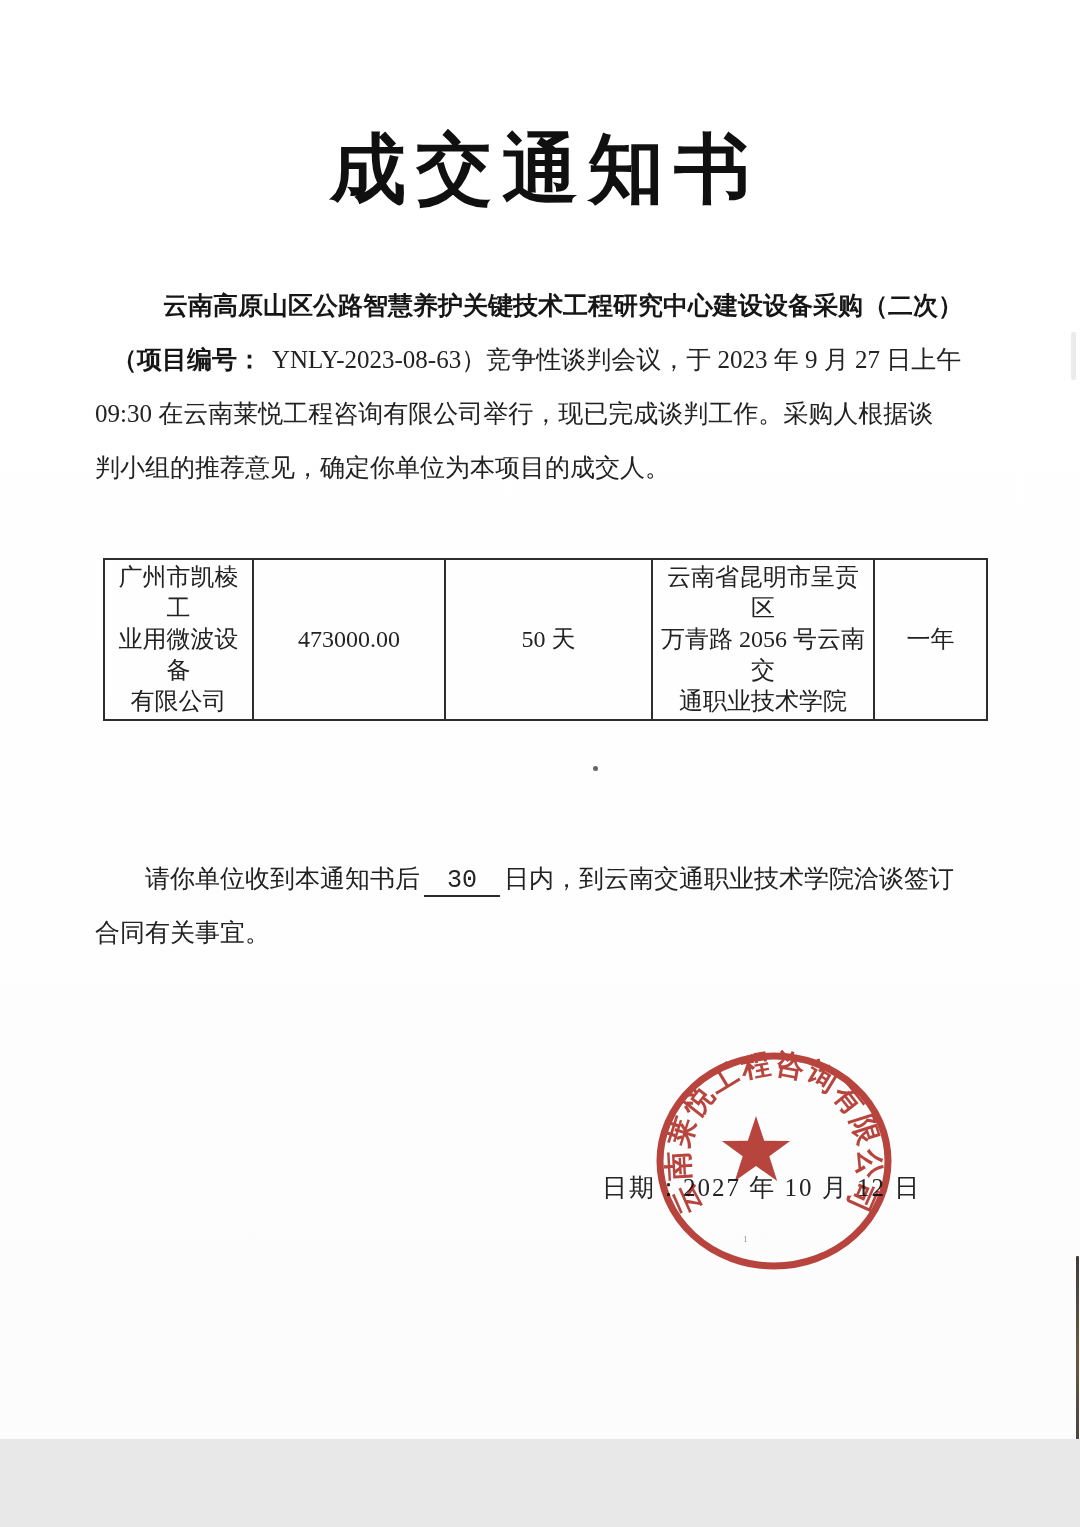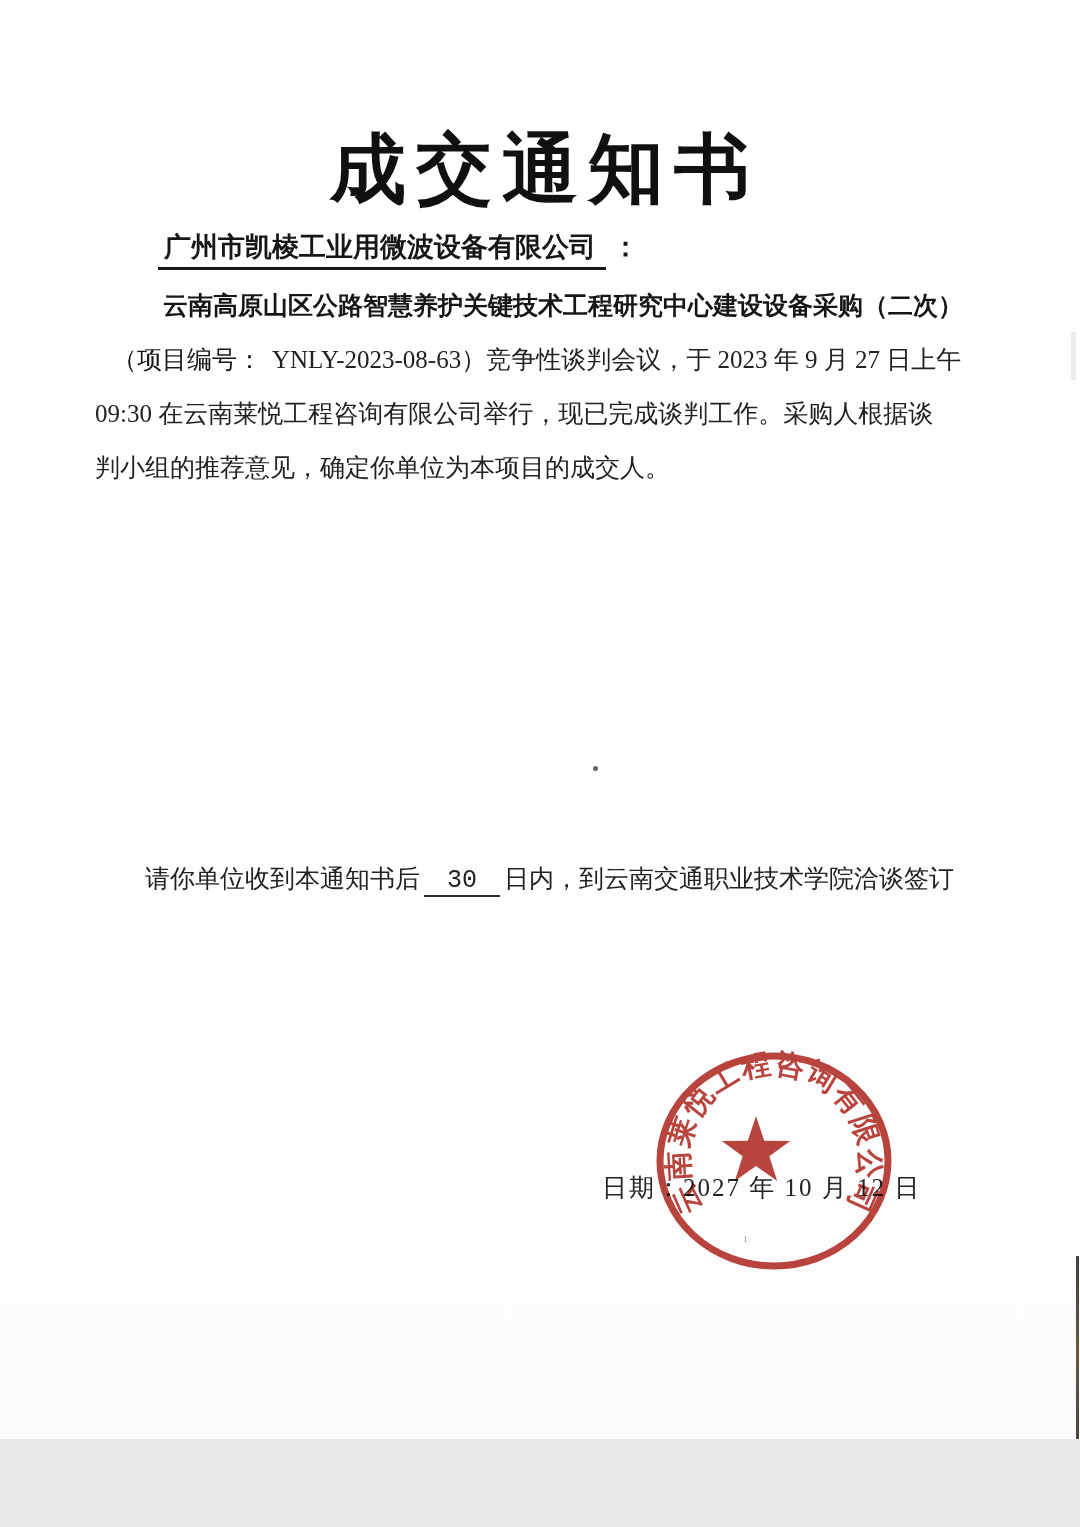--- a/index.html
+++ b/index.html
@@ -26,21 +26,21 @@
   .addressee .uline{
     display:inline-block;
     border-bottom:3px solid #161616;
     padding:0 10px 2px 6px;
   }
   .addressee .colon{padding-left:6px;}
   
   .bodyline{left:95px;width:905px;font-size:25px;line-height:33px;white-space:nowrap;color:#222;}
   .p1l1{top:289px;padding-left:68px;font-weight:bold;color:#161616;font-family:Liberation Serif, serif;}
   .p1l2{top:343px;padding-left:17px;}
-  .p1l2 .bold-seg{font-weight:normal;color:#161616;padding-right:10px;}
+  .p1l2 .bold-seg{font-weight:bold;color:#161616;padding-right:10px;}
   .p1l3{top:397px;}
   .p1l4{top:451px;}
   
   .neg-table{
     left:103px;top:558px;
     border-collapse:collapse;
     table-layout:fixed;
     font-size:24px;color:#222;
   }
   .neg-table td,.neg-table th{
@@ -94,47 +94,56 @@
     background:#dadada;opacity:.55;border-radius:2px;
   }
 </style>
 </head>
 <body>
 
 <div class="page">
 
   <div class="abs doc-title">成交通知书</div>
 
-  <div class="abs addressee">
-    <span class="uline">广州市凯棱工业用微波设备有限公司</span><span class="colon">：</span>
-  </div>
 
   <div class="abs bodyline p1l1">云南高原山区公路智慧养护关键技术工程研究中心建设设备采购（二次）</div>
   <div class="abs bodyline p1l2">
     <span class="bold-seg">（项目编号：</span><span>YNLY-2023-08-63）竞争性谈判会议，于 2023 年 9 月 27 日上午</span>
   </div>
   <div class="abs bodyline p1l3">09:30 在云南莱悦工程咨询有限公司举行，现已完成谈判工作。采购人根据谈</div>
   <div class="abs bodyline p1l4">判小组的推荐意见，确定你单位为本项目的成交人。</div>
 
   <table class="abs neg-table">
     <colgroup>
       <col style="width:149px">
         <col style="width:192px">
         <col style="width:207px">
         <col style="width:222px">
         <col style="width:113px">
     </colgroup>
     <tbody>
+    <tr class="drow">
+      <td>广州市凯棱工
+业用微波设备
+有限公司</td>
+      <td>473000.00</td>
+      <td>50 天</td>
+      <td>云南省昆明市呈贡区
+万青路 2056 号云南交
+通职业技术学院</td>
+      <td>一年</td>
+    </tr>
   </tbody>
     </table>
   <div class="abs stray-dot"></div>
 
   <div class="abs bodyline p2l1">
     <span>请你单位收到本通知书后</span><span class="blank"><span>30</span></span><span>日内，到云南交通职业技术学院洽谈签订</span>
   </div>
+  <div class="abs bodyline p2l2">合同有关事宜。</div>
 
   <div class="abs sig sig2">日期：2027 年 10 月 12 日</div>
 
   <svg class="abs stamp" viewBox="0 0 250 235" width="250" height="235">
     <ellipse cx="124" cy="115" rx="114" ry="105" fill="none" stroke-width="7" stroke="#b5362f"></ellipse>
     <polygon points="106,70 114.2,94.7 140.2,94.9 119.3,110.3 127.2,135.1 106,120 84.8,135.1 92.7,110.3 71.8,94.9 97.8,94.7" fill="#b5362f"></polygon>
     <defs>
       <path id="sealArc" d="M 53.9 163.5 A 86 86 0 1 1 194.1 163.5" fill="none"></path>
     </defs>
     <text font-size="29" font-weight="bold" letter-spacing="2" font-family="Liberation Serif, DejaVu Serif, serif" fill="#b5362f">

